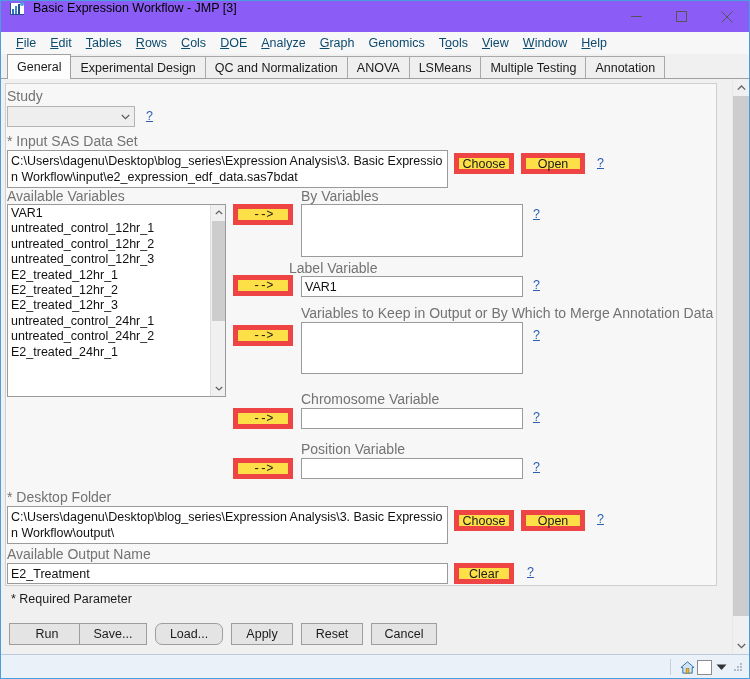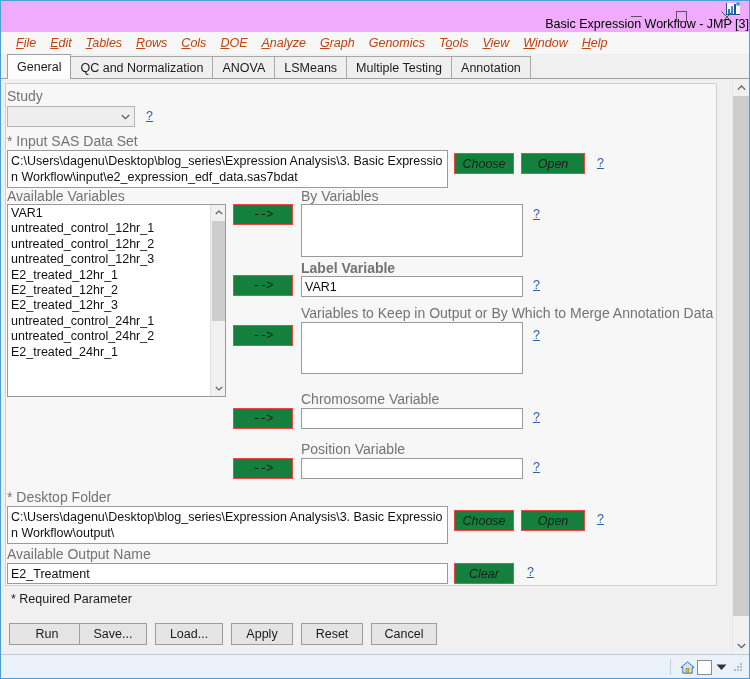--- a/index.html
+++ b/index.html
@@ -16,24 +16,23 @@
     position: relative;
     width: 750px; height: 679px;
     border: 1px solid #4a9edd;
     background: #f0f0f0;
     display: flex; flex-direction: column;
   }
 
   
   .titlebar {
     height: 31px; min-height: 31px;
-    background: #f0abfc;
-    display: flex; align-items: flex-end;
-    position: relative;
-    flex-direction: column;
+    background: #8b5cf6;
+    display: flex; align-items: flex-start;
+    position: relative;
   }
   .app-icon {
     width: 16px; height: 16px;
     margin-left: 8px; margin-right: 8px;
     position: relative; flex: none;
   }
   .app-icon .ic-bg {
     position: absolute; left: 1px; top: 2px;
     width: 14px; height: 12px;
     background: #ffffff;
@@ -62,23 +61,22 @@
   
   .menubar {
     height: 22px; min-height: 22px;
     background: #f7f7f7;
     display: flex; align-items: center;
     padding-left: 8px;
   }
   .menu-item {
     padding: 2px 7px;
     font-size: 12.5px;
-    color: #c2410c;
+    color: #0c4a6e;
     white-space: nowrap;
-    font-style: italic;
   }
   .menu-item .acc { text-decoration: underline; }
 
   
   .tabstrip {
     height: 25px; min-height: 25px;
     background: #f0f0f0;
     display: flex; align-items: flex-end;
     padding-left: 6px;
     position: relative;
@@ -171,28 +169,27 @@
     padding: 2px 3px 0 3px;
     line-height: 16px;
     overflow: hidden;
     white-space: pre-wrap;
     word-break: break-all;
   }
 
   
   .btn {
     position: absolute;
-    background: #15803d;
-    border: 1px solid #ef4444;
+    background: #fde047;
+    border: 5px solid #ef4444;
     display: flex; align-items: center; justify-content: center;
     font-size: 12.5px;
     color: #1b1b1b;
     cursor: default;
     white-space: nowrap;
-    font-style: italic;
   }
   .btn.arrowbtn { font-family: "Liberation Mono", monospace; font-size: 12px; letter-spacing: -0.5px;}
 
   
   .listbox {
     position: absolute;
     background: #ffffff;
     border: 1px solid #9a9a9a;
     overflow: hidden;
     display: flex;
@@ -335,20 +332,23 @@
     <div class="menu-item"><span class="acc">V</span>iew</div>
     <div class="menu-item"><span class="acc">W</span>indow</div>
     <div class="menu-item"><span class="acc">H</span>elp</div>
   </div>
 
   <div class="tabstrip">
     <div class="tab active">
         <span>General</span>
       </div>
     <div class="tab">
+        <span>Experimental Design</span>
+      </div>
+    <div class="tab">
         <span>QC and Normalization</span>
       </div>
     <div class="tab">
         <span>ANOVA</span>
       </div>
     <div class="tab">
         <span>LSMeans</span>
       </div>
     <div class="tab">
         <span>Multiple Testing</span>
@@ -425,21 +425,21 @@
           <span>--&gt;</span>
         </div>
       <div class="btn arrowbtn" style="left:232px; top:379px; width:60px; height:21px;">
           <span>--&gt;</span>
         </div>
 
       <div class="lbl" style="left:300px; top:110px;">By Variables</div>
       <div class="tbox" style="left:300px; top:125px; width:222px; height:53px;"></div>
       <div class="help-q" style="left:532px; top:128px;">?</div>
 
-      <div class="lbl" style="left:300px; top:182px;font-weight:bold;">Label Variable</div>
+      <div class="lbl" style="left:288px; top:182px;">Label Variable</div>
       <div class="tbox" style="left:300px; top:197px; width:222px; height:21px;">VAR1</div>
       <div class="help-q" style="left:532px; top:199px;">?</div>
 
       <div class="lbl" style="left:300px; top:227px;">Variables to Keep in Output or By Which to Merge Annotation Data</div>
       <div class="tbox" style="left:300px; top:243px; width:222px; height:52px;"></div>
       <div class="help-q" style="left:532px; top:249px;">?</div>
 
       <div class="lbl" style="left:300px; top:313px;">Chromosome Variable</div>
       <div class="tbox" style="left:300px; top:329px; width:222px; height:21px;"></div>
       <div class="help-q" style="left:532px; top:331px;">?</div>
@@ -467,21 +467,21 @@
 
       <div class="required-note" style="top:513px;">* Required Parameter</div>
 
       <div class="actionbar">
         <div class="act-btn" style="left:0px; top:544px; width:76px;">
             <span>Run</span>
           </div>
         <div class="act-btn" style="left:70px; top:544px; width:68px;">
             <span>Save...</span>
           </div>
-        <div class="act-btn" style="left:146px; top:544px; width:68px;">
+        <div class="act-btn" style="left:146px; top:544px; width:68px;border-radius:7px;">
             <span>Load...</span>
           </div>
         <div class="act-btn" style="left:222px; top:544px; width:62px;">
             <span>Apply</span>
           </div>
         <div class="act-btn" style="left:292px; top:544px; width:62px;">
             <span>Reset</span>
           </div>
         <div class="act-btn" style="left:362px; top:544px; width:66px;">
             <span>Cancel</span>

